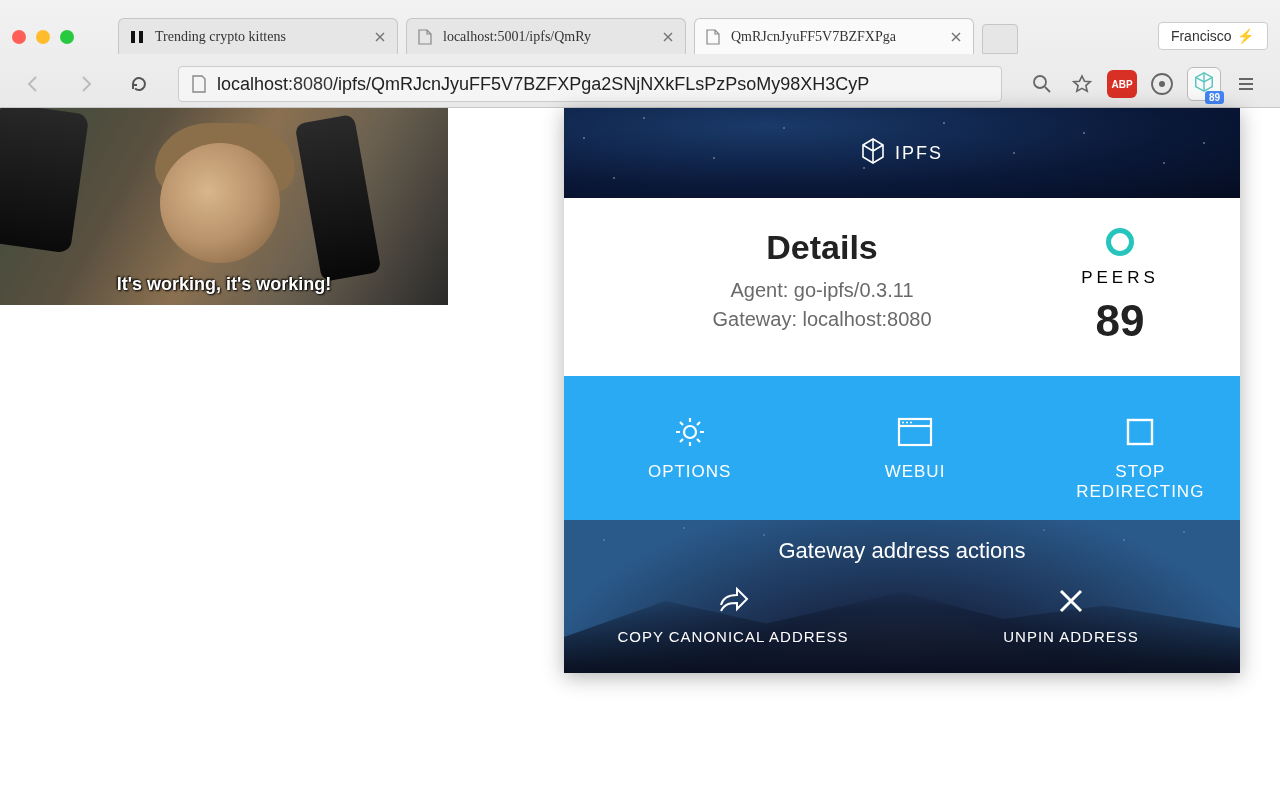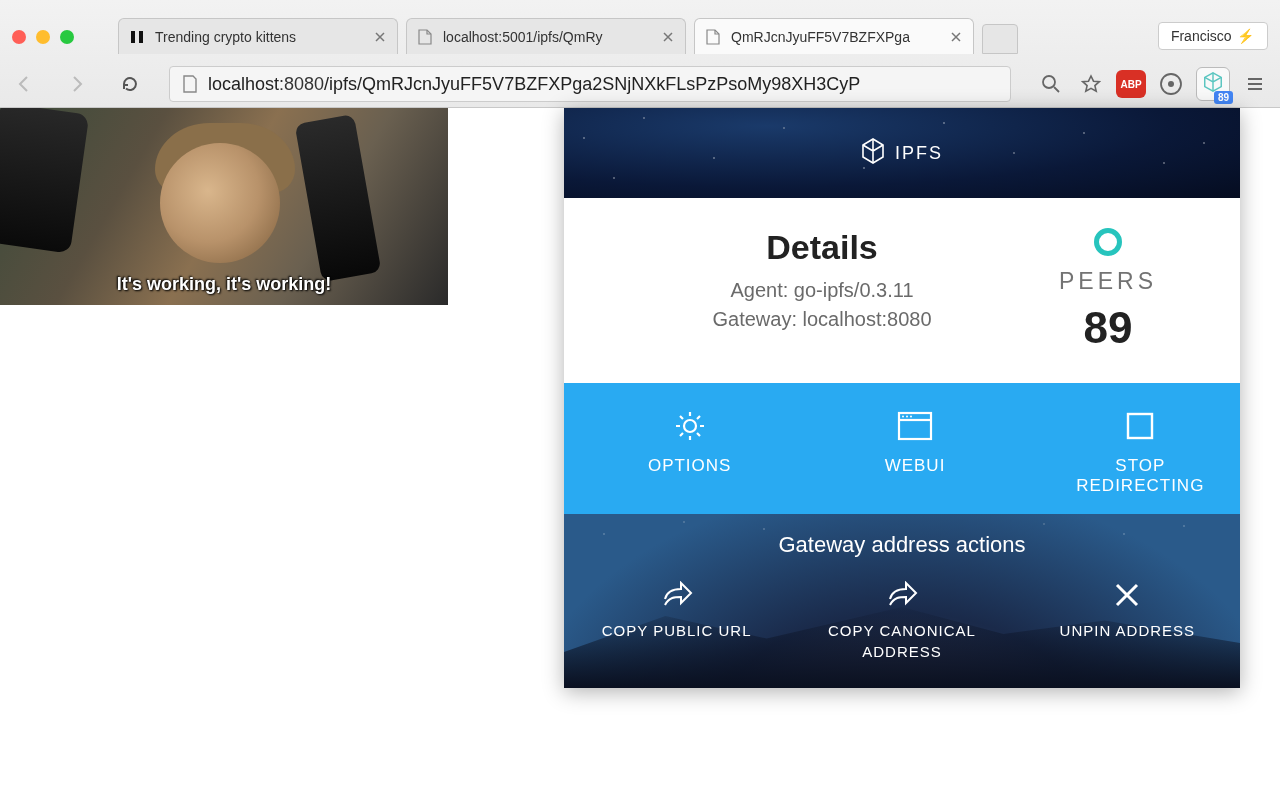--- a/index.html
+++ b/index.html
@@ -5,31 +5,31 @@
 * { margin: 0; padding: 0; box-sizing: border-box; }
 body { font-family: -apple-system, BlinkMacSystemFont, "Helvetica Neue", Arial, sans-serif; width: 1280px; height: 800px; background: #fff; overflow: hidden; position: relative; }
 
 
 .browser-chrome { position: relative; height: 108px; background: linear-gradient(#f2f2f2,#e9e9e9); border-bottom: 1px solid #c8c8c8; }
 .traffic-lights { position: absolute; left: 12px; top: 30px; display: flex; gap: 10px; }
 .tl { width: 14px; height: 14px; border-radius: 50%; }
 .tl.red { background:#ff5f57; } .tl.yellow{background:#ffbd2e;} .tl.green{background:#28c940;}
 
 .tabstrip { position: absolute; left: 118px; top: 18px; display: flex; gap: 8px; }
-.tab { height: 36px; width: 280px; background:#fafafa; border:1px solid #c6c6c6; border-bottom:none; border-radius:6px 6px 0 0; display:flex; align-items:center; padding:0 10px; font-size:14px; color:#333; }
+.tab { height: 36px; width: 280px; background:#fafafa; border:1px solid #c6c6c6; border-bottom:none; border-radius:6px 6px 0 0; display:flex; align-items:center; padding:0 10px; font-size:14px; color:#333;font-family:Liberation Serif, serif; }
 .tab.inactive { background:#e6e6e6; }
 .tab .favicon { width:16px; height:16px; margin-right:10px; flex-shrink:0; display:flex; align-items:center; justify-content:center; }
 .tab .title { flex:1; white-space:nowrap; overflow:hidden; text-overflow:ellipsis; }
 .tab .close { width:14px; height:14px; color:#777; display:flex; align-items:center; justify-content:center; margin-left:6px; }
 .newtab { height:30px; width:36px; background:#e6e6e6; border:1px solid #c6c6c6; border-radius:4px 4px 0 0; margin-top:6px; }
 
 .user-switch { position:absolute; right:12px; top:22px; height:28px; background:#fff; border:1px solid #ccc; border-radius:4px; padding:0 12px; display:flex; align-items:center; font-size:14px; color:#333; gap:6px; }
 .bolt { color:#fbbc04; }
 
-.toolbar { position:absolute; left:0; right:0; top:60px; height:48px; display:flex; align-items:center; padding:0 10px; gap:25px; }
+.toolbar { position:absolute; left:0; right:0; top:60px; height:48px; display:flex; align-items:center; padding:0 19px; gap:25px; }
 .navbtn { width:28px; height:28px; display:flex; align-items:center; justify-content:center; color:#888; }
 .navbtn.enabled { color:#555; }
 .addressbar { flex:1; height:36px; background:#f5f5f5; border:1px solid #ccc; border-radius:4px; display:flex; align-items:center; padding:0 12px; gap:8px; }
 .siteicon { width:18px; height:18px; color:#777; }
 .url { font-size:18px; color:#333; white-space:nowrap; }
 .url .host { color:#222; }
 .url .path { color:#222; }
 .toolbar-icons { display:flex; align-items:center; gap:10px; }
 .tbico { width:30px; height:30px; display:flex; align-items:center; justify-content:center; color:#666; position:relative; }
 .abp { background:#d93025; color:#fff; font-weight:bold; font-size:10px; border-radius:6px; width:30px; height:28px; }
@@ -46,33 +46,33 @@
 .gif .face { position:absolute; left:160px; top:35px; width:120px; height:120px; border-radius:50%; background:radial-gradient(circle at 40% 40%,#d9b68c 0%,#b8926a 50%,#7a5c3a 100%); }
 .gif .hair { position:absolute; left:155px; top:15px; width:140px; height:70px; background:#8a6f4a; border-radius:70px 70px 30px 30px/60px 60px 30px 30px; }
 .gif .caption { position:absolute; bottom:10px; left:0; right:0; text-align:center; color:#fff; font-family:"Arial Narrow",Arial,sans-serif; font-size:18px; font-weight:600; text-shadow:1px 1px 2px #000, -1px -1px 2px #000; }
 
 
 .popup { position:absolute; left:564px; top:108px; width:676px; background:#fff; box-shadow:0 4px 20px rgba(0,0,0,0.3); }
 .popup-header { height:90px; background:radial-gradient(ellipse at 30% 20%,#1a3a6a 0%,#0a1838 60%,#050c20 100%); position:relative; display:flex; align-items:center; justify-content:center; gap:12px; color:#fff; font-size:18px; letter-spacing:2px; }
 .stars { position:absolute; inset:0; background-image:radial-gradient(1px 1px at 20px 30px,#fff,transparent),radial-gradient(1px 1px at 80px 10px,#eee,transparent),radial-gradient(1px 1px at 150px 50px,#fff,transparent),radial-gradient(1px 1px at 220px 20px,#ddd,transparent),radial-gradient(1px 1px at 300px 60px,#fff,transparent),radial-gradient(1px 1px at 380px 15px,#fff,transparent),radial-gradient(1px 1px at 450px 45px,#eee,transparent),radial-gradient(1px 1px at 520px 25px,#fff,transparent),radial-gradient(1px 1px at 600px 55px,#fff,transparent),radial-gradient(1px 1px at 50px 70px,#fff,transparent),radial-gradient(1px 1px at 640px 35px,#fff,transparent); }
 .ipfs-logo { z-index:1; display:flex; align-items:center; gap:10px; }
 
-.popup-details { display:flex; padding:30px 52px; }
+.popup-details { display:flex; padding:30px 40px; }
 .details-left { flex:1; text-align:center; }
 .details-title { font-size:34px; font-weight:600; color:#222; margin-bottom:12px; }
 .details-row { font-size:20px; color:#777; margin:6px 0; }
 .details-row .lbl { color:#6a6a6a; }
 .details-row .val { color:#6a6a6a; }
 .details-right { width:160px; text-align:center; }
 .circle { width:28px; height:28px; border:5px solid #27c4bd; border-radius:50%; margin:0 auto 12px; }
-.peers-lbl { font-size:23px; color:#737373; letter-spacing:4px; margin-bottom:8px; }
+.peers-lbl { font-size:17px; color:#000000; letter-spacing:4px; margin-bottom:8px; }
 .peers-cnt { font-size:44px; font-weight:600; color:#222; }
 
 .popup-actions { background:#29aaf2; display:flex; }
-.action { flex:1; text-align:center; padding:23px 10px 18px; color:#fff; cursor:pointer;margin-left:26px; }
+.action { flex:1; text-align:center; padding:36px 10px 18px; color:#fff; cursor:pointer;margin-left:26px; }
 .action .aicon { height:40px; display:flex; align-items:center; justify-content:center; margin-bottom:10px; }
 .action .albl { font-size:17px; letter-spacing:1px; }
 
 .popup-addr { background:radial-gradient(ellipse at 50% 130%,#3a3a50 0%,#1a2a4a 40%,#2a5a8a 80%); position:relative; padding:18px 0 22px; }
 .popup-addr .stars2 { position:absolute; inset:0; background-image:radial-gradient(1px 1px at 40px 20px,#fff,transparent),radial-gradient(1px 1px at 120px 8px,#eee,transparent),radial-gradient(1px 1px at 200px 15px,#fff,transparent),radial-gradient(1px 1px at 480px 10px,#ddd,transparent),radial-gradient(1px 1px at 560px 20px,#fff,transparent),radial-gradient(1px 1px at 620px 12px,#fff,transparent); opacity:0.6; }
 .popup-addr .mountain { position:absolute; left:0; right:0; bottom:0; height:90px; background:linear-gradient(180deg,transparent 0%,#0a1020 100%); clip-path:polygon(0% 60%,15% 20%,30% 45%,50% 10%,65% 40%,80% 25%,100% 50%,100% 100%,0% 100%); }
 .addr-title { text-align:center; color:#fff; font-size:22px; position:relative; z-index:1; margin-bottom:16px; }
 .addr-actions { display:flex; position:relative; z-index:1; }
 .addr-action { flex:1; text-align:center; color:#fff; cursor:pointer; padding:4px 10px; }
 .addr-action .aicon { height:34px; display:flex; align-items:center; justify-content:center; margin-bottom:8px; }
@@ -286,28 +286,20 @@
     <div class="stars2"></div>
     <div class="mountain"></div>
     <div class="addr-title">Gateway address actions</div>
     <div class="addr-actions">
       <div class="addr-action">
         <div class="aicon">
           <svg width="32" height="28" viewBox="0 0 32 28">
               <path d="M4 18c2-8 10-10 16-10v-6l10 10-10 10v-6c-6 0-12 0-16 8" fill="none" stroke="#fff" stroke-width="2"></path>
             </svg>
         </div>
-        <div class="albl">COPY PUBLIC URL</div>
-      </div>
-      <div class="addr-action">
-        <div class="aicon">
-          <svg width="32" height="28" viewBox="0 0 32 28">
-              <path d="M4 18c2-8 10-10 16-10v-6l10 10-10 10v-6c-6 0-12 0-16 8" fill="none" stroke="#fff" stroke-width="2"></path>
-            </svg>
-        </div>
         <div class="albl">COPY CANONICAL ADDRESS</div>
       </div>
       <div class="addr-action">
         <div class="aicon">
           <svg width="26" height="26" viewBox="0 0 26 26">
               <path d="M3 3l20 20M23 3L3 23" stroke="#fff" stroke-width="3"></path>
             </svg>
         </div>
         <div class="albl">UNPIN ADDRESS</div>
       </div>

